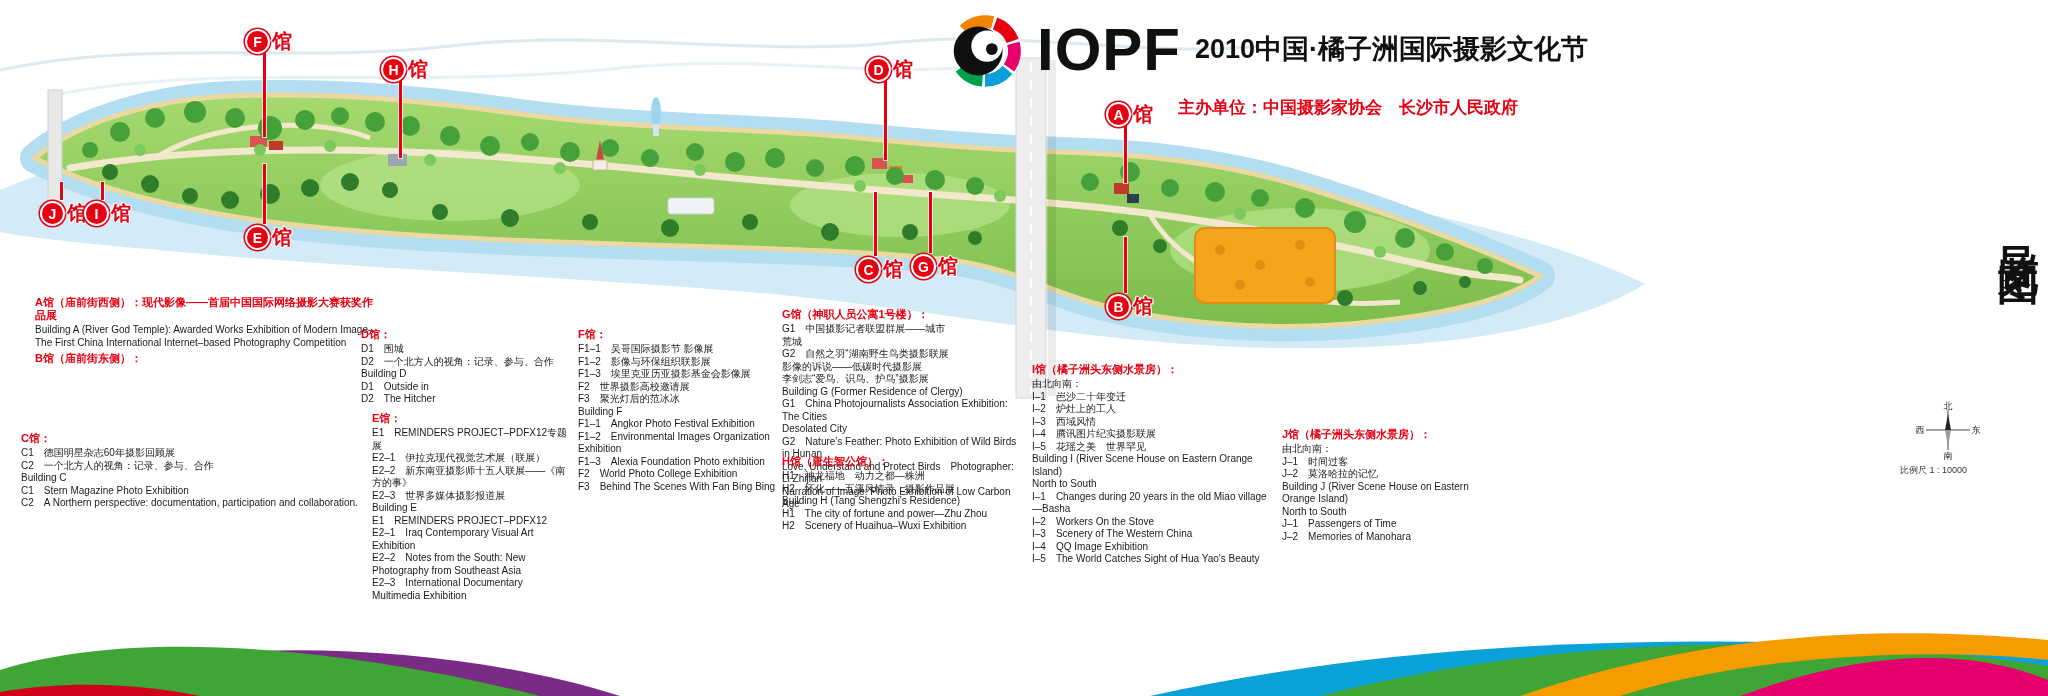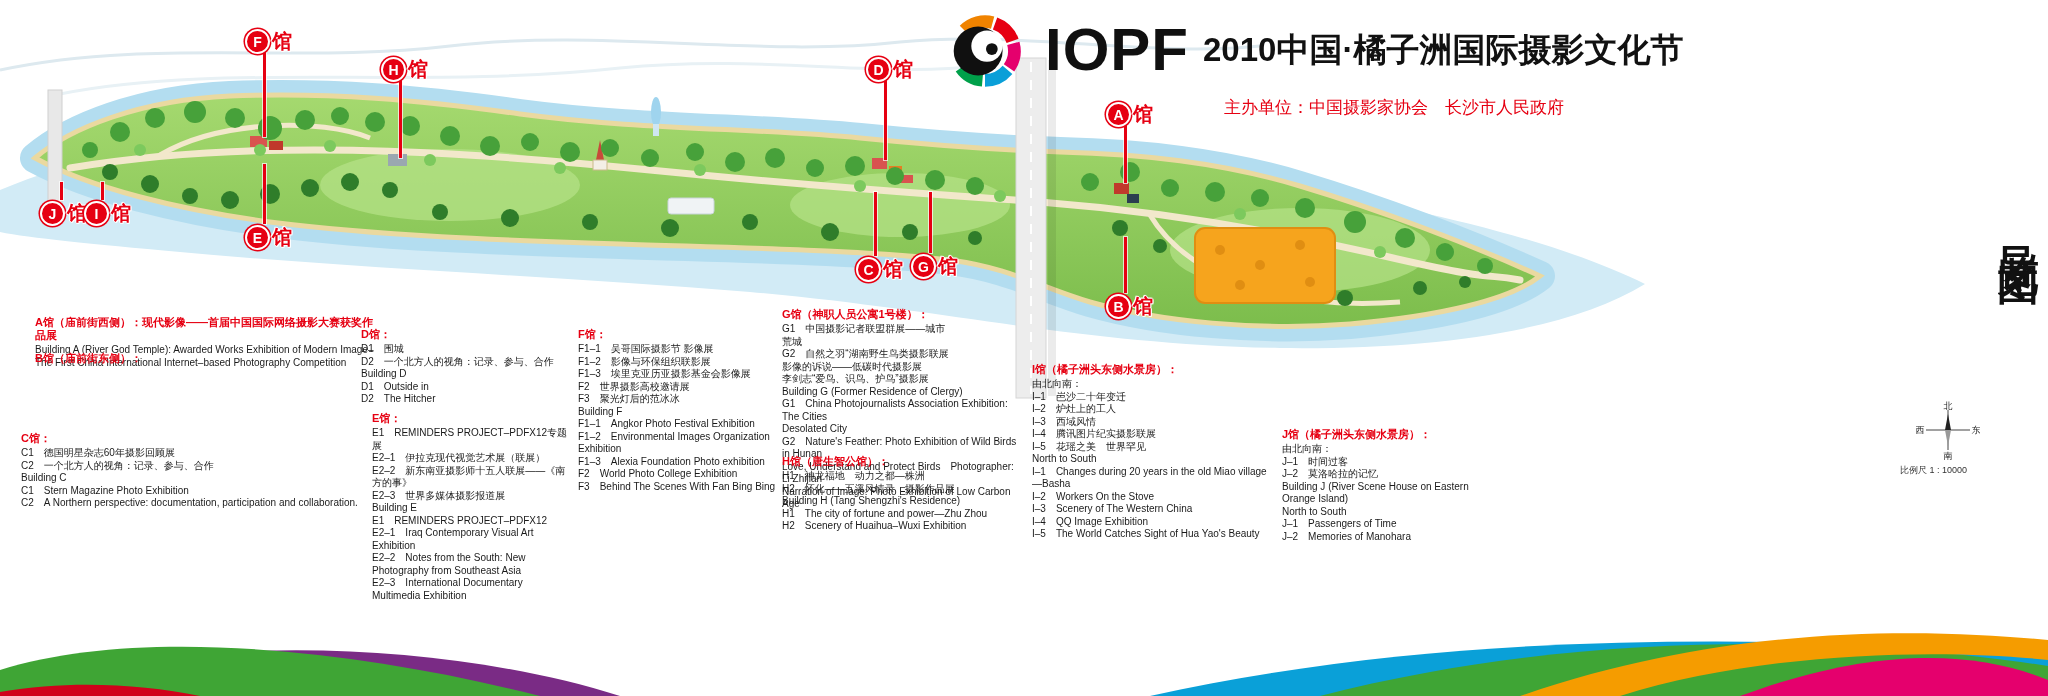--- a/index.html
+++ b/index.html
@@ -12,26 +12,26 @@
   .marker{position:absolute;display:flex;align-items:center;gap:2px;z-index:6;}
   .m-letter{width:21px;height:21px;border-radius:50%;background:#e60012;color:#fff;
             font-weight:bold;font-size:14px;display:flex;align-items:center;justify-content:center;
             border:2px solid #fff;box-shadow:0 0 0 1.5px #e60012;}
   .m-suffix{color:#e60012;font-size:20px;font-weight:bold;
             text-shadow:-1px 0 #fff,1px 0 #fff,0 -1px #fff,0 1px #fff,1px 1px #fff,-1px -1px #fff;}
   .mline{position:absolute;width:3px;background:#e60012;z-index:5;box-shadow:0 0 0 1px rgba(255,255,255,.7);}
 
   
   .logo-row{position:absolute;left:935px;top:6px;display:flex;align-items:center;z-index:6;}
-  .iopf{font-size:60px;font-weight:800;color:#101010;letter-spacing:1px;line-height:1;margin-left:10px;}
+  .iopf{font-size:60px;font-weight:800;color:#101010;letter-spacing:1px;line-height:1;margin-left:2px;}
   .titles{margin-left:14px;}
-  .title-cn{font-size:33px;font-weight:bold;color:#111;line-height:1.1;}
+  .title-cn{font-size:27px;font-weight:bold;color:#111;line-height:1.1;}
   .title-en{font-size:21px;font-weight:bold;color:#111;margin-top:2px;}
-  .organizer{position:absolute;left:1164px;top:96px;width:400px;text-align:right;
-             color:#e60012;font-size:17px;font-weight:normal;z-index:6;}
+  .organizer{position:absolute;left:1118px;top:96px;width:400px;text-align:right;
+             color:#e60012;font-size:17px;font-weight:bold;z-index:6;}
 
   
   .guide-title{position:absolute;left:1990px;top:212px;writing-mode:vertical-rl;
                font-size:42px;font-weight:bold;letter-spacing:10px;color:#111;z-index:6;}
   .compass{position:absolute;left:1916px;top:400px;z-index:6;}
   .scale-text{position:absolute;left:1900px;top:464px;width:120px;text-align:left;
               font-size:9px;color:#333;z-index:6;}
 
   
   .sec{position:absolute;z-index:6;}
@@ -254,21 +254,21 @@
     <line x1="10" y1="30" x2="54" y2="30" stroke="#444" stroke-width="1"></line>
     <polygon points="32,14 29,30 35,30" fill="#222"></polygon>
     <polygon points="32,46 29,30 35,30" fill="#999"></polygon>
     <text x="32" y="9" font-size="9" text-anchor="middle" fill="#222">北</text>
     <text x="32" y="59" font-size="9" text-anchor="middle" fill="#222">南</text>
     <text x="4" y="33" font-size="9" text-anchor="middle" fill="#222">西</text>
     <text x="60" y="33" font-size="9" text-anchor="middle" fill="#222">东</text>
   </svg>
   <div class="scale-text">比例尺 1 : 10000</div>
 
-  <div class="sec" style="left:35px;top:316px;width:340px">
+  <div class="sec" style="left:35px;top:296px;width:340px">
     <div class="sec-title">A馆（庙前街西侧）：现代影像——首届中国国际网络摄影大赛获奖作品展</div>
     <div>
         <div class="line">Building A (River God Temple): Awarded Works Exhibition of Modern Image–The First China International Internet–based Photography Competition</div>
       </div>
   </div>
   <div class="sec" style="left:35px;top:352px;width:340px">
     <div class="sec-title">B馆（庙前街东侧）：</div>
   </div>
   <div class="sec" style="left:21px;top:432px;width:340px">
     <div class="sec-title">C馆：</div>
@@ -348,20 +348,21 @@
   </div>
   <div class="sec" style="left:1032px;top:363px;width:235px">
     <div class="sec-title">I馆（橘子洲头东侧水景房）：</div>
     <div>
         <div class="line">由北向南：</div>
         <div class="line">I–1　岜沙二十年变迁</div>
         <div class="line">I–2　炉灶上的工人</div>
         <div class="line">I–3　西域风情</div>
         <div class="line">I–4　腾讯图片纪实摄影联展</div>
         <div class="line">I–5　花瑶之美　世界罕见</div>
+        <div class="line">Building I (River Scene House on Eastern Orange Island)</div>
         <div class="line">North to South</div>
         <div class="line">I–1　Changes during 20 years in the old Miao village—Basha</div>
         <div class="line">I–2　Workers On the Stove</div>
         <div class="line">I–3　Scenery of The Western China</div>
         <div class="line">I–4　QQ Image Exhibition</div>
         <div class="line">I–5　The World Catches Sight of Hua Yao's Beauty</div>
       </div>
   </div>
   <div class="sec" style="left:1282px;top:428px;width:210px">
     <div class="sec-title">J馆（橘子洲头东侧水景房）：</div>

